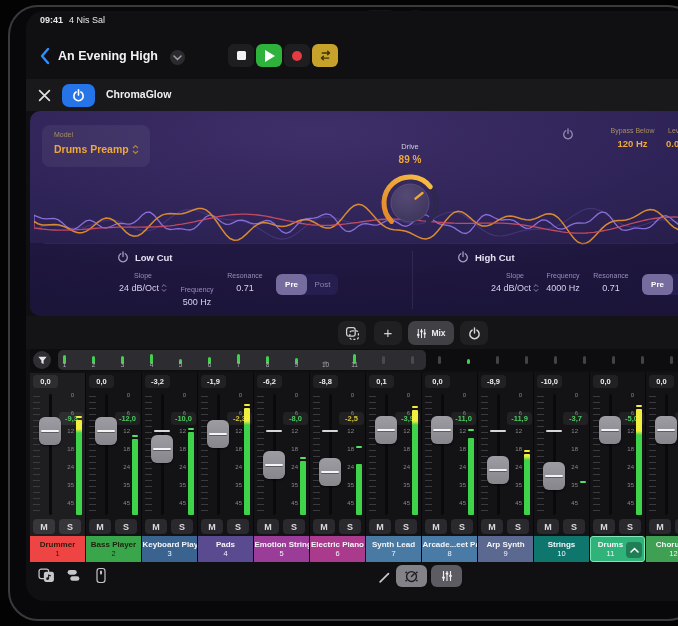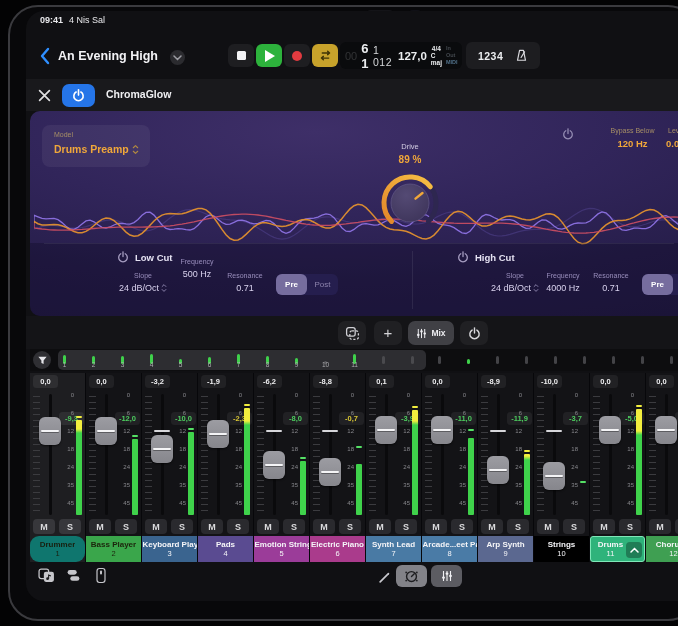--- a/index.html
+++ b/index.html
@@ -159,42 +159,21 @@
         </div>
       <div class="tbtn" style="left:258px;">
           <div class="rec-dot"></div>
         </div>
       <div class="tbtn loop" style="left:286px;">
         <svg width="15" height="11" viewBox="0 0 14 10">
             <path d="M4 2.6 H10.5 M9 1 l1.8 1.6 L9 4.2 M10 7.4 H3.5 M5 5.8 L3.2 7.4 L5 9" stroke="#3f3406" stroke-width="1.3" fill="none" stroke-linecap="round" stroke-linejoin="round"></path>
           </svg>
       </div>
 
-      <div class="lcd">
-        <span class="ghost">00</span>
-        <span class="posa">6 1</span>
-        <span class="posb">1 012</span>
-        <span class="tempo">127,0</span>
-        <span class="sig">
-          <span>4/4</span>
-          <span>C maj</span>
-        </span>
-        <span class="io">
-          <span class="inout">In Out</span>
-          <span class="midi">MIDI</span>
-        </span>
-      </div>
-
-      <div class="countin">
-        <span class="digits">1234</span>
-        <svg width="13" height="13" viewBox="0 0 12 12">
-            <path d="M4.2 1.2 h3.6 l1.9 9.2 h-7.4 z" stroke="#d8d8dc" fill="none" stroke-width="1.1" stroke-linejoin="round"></path>
-            <path d="M5.6 7.8 L8.8 2.6" stroke="#d8d8dc" stroke-width="1.1" stroke-linecap="round"></path>
-          </svg>
-      </div>
+
 
       <div class="plg-hdr">
         <div class="x-btn">
           <svg width="13" height="13" viewBox="0 0 12 12">
               <path d="M1.5 1.5 L10.5 10.5 M10.5 1.5 L1.5 10.5" stroke="#dededf" stroke-width="1.6" stroke-linecap="round"></path>
             </svg>
         </div>
         <div class="pw-btn">
           <svg width="13" height="13" viewBox="0 0 12 12">
               <path d="M3.8 2.8 A4.3 4.3 0 1 0 8.2 2.8" fill="none" stroke="#fff" stroke-width="1.5" stroke-linecap="round"></path>
@@ -267,21 +246,21 @@
         <div class="cut-title" style="left:105px;top:141px;">Low Cut</div>
         <div class="cut-col" style="left:81px;top:161px;">
           <div class="cl">Slope</div>
           <div class="cv">
               <span>24 dB/Oct</span>
             <svg width="6" height="10" viewBox="0 0 8 12">
                 <path d="M1.5 4 L4 1.5 L6.5 4 M1.5 8 L4 10.5 L6.5 8" fill="none" stroke="#8d84ad" stroke-width="1.3" stroke-linecap="round" stroke-linejoin="round"></path>
               </svg>
           </div>
         </div>
-        <div class="cut-col" style="left:135px;top:147px;">
+        <div class="cut-col" style="left:135px;top:175px;">
           <div class="cl">Frequency</div>
           <div class="cv">500 Hz</div>
         </div>
         <div class="cut-col" style="left:183px;top:161px;">
           <div class="cl">Resonance</div>
           <div class="cv">0.71</div>
         </div>
         <div class="prepost" style="left:246px;top:163px;">
           <div class="pp-seg on">Pre</div>
           <div class="pp-seg">Post</div>
@@ -405,21 +384,21 @@
               <div class="sc" style="top: 90px;">35</div>
               <div class="sc" style="top: 108px;">45</div>
               <div class="meter" style="height: 95px; background: linear-gradient(rgb(242, 238, 62) 0px, rgb(242, 238, 62) 9px, rgb(63, 210, 75) 13px);"></div>
               <div class="peakline" style="bottom: 99px; background: rgb(242, 238, 62);"></div>
               <div class="thumb" style="top: 25px;"></div>
             </div>
             <div class="msrow">
               <div class="msbtn" style="left: 3px;">M</div>
               <div class="msbtn" style="left: 29px;">S</div>
             </div>
-            <div class="tlabel" style="background: #0f766e; border-radius: 9px;">
+            <div class="tlabel" style="background: #ef4444;">
               <div class="tn" style="color: rgba(25, 22, 5, 0.9);">Drummer</div>
               <div class="tnum" style="color: rgba(25, 22, 5, 0.9);">1</div>
             </div>
           </div>
           <div class="strip">
             <div class="pill l">0,0</div>
             <div class="pill r" style="color: rgb(76, 203, 94);">-12,0</div>
             <div class="fzone">
               <div class="ftick"></div>
               <div class="groove"></div>
@@ -518,21 +497,21 @@
               <div class="msbtn" style="left: 3px;">M</div>
               <div class="msbtn" style="left: 29px;">S</div>
             </div>
             <div class="tlabel" style="background: rgb(155, 60, 153);">
               <div class="tn" style="color: rgb(245, 245, 248);">Emotion Strings</div>
               <div class="tnum" style="color: rgb(245, 245, 248);">5</div>
             </div>
           </div>
           <div class="strip">
             <div class="pill l">-8,8</div>
-            <div class="pill r" style="color: rgb(214, 196, 51);">-0,7</div>
+            <div class="pill r" style="color: rgb(214, 196, 51);">-2,5</div>
             <div class="fzone">
               <div class="ftick"></div>
               <div class="groove"></div>
               <div class="sc" style="top: 0px;">0</div>
               <div class="sc" style="top: 18px;">6</div>
               <div class="sc" style="top: 36px;">12</div>
               <div class="sc" style="top: 54px;">18</div>
               <div class="sc" style="top: 72px;">24</div>
               <div class="sc" style="top: 90px;">35</div>
               <div class="sc" style="top: 108px;">45</div>
@@ -643,21 +622,21 @@
               <div class="sc" style="top: 90px;">35</div>
               <div class="sc" style="top: 108px;">45</div>
               <div class="peakline" style="bottom: 34px; background: rgb(85, 224, 101);"></div>
               <div class="dtick" style="top: 38px;"></div>
               <div class="thumb" style="top: 70px;"></div>
             </div>
             <div class="msrow">
               <div class="msbtn" style="left: 3px;">M</div>
               <div class="msbtn" style="left: 29px;">S</div>
             </div>
-            <div class="tlabel" style="background: #000000;">
+            <div class="tlabel" style="background: #0f766e;">
               <div class="tn" style="color: rgb(245, 245, 248);">Strings</div>
               <div class="tnum" style="color: rgb(245, 245, 248);">10</div>
             </div>
           </div>
           <div class="strip">
             <div class="pill l">0,0</div>
             <div class="pill r" style="color: rgb(76, 203, 94);">-5,0</div>
             <div class="fzone">
               <div class="ftick"></div>
               <div class="groove"></div>

